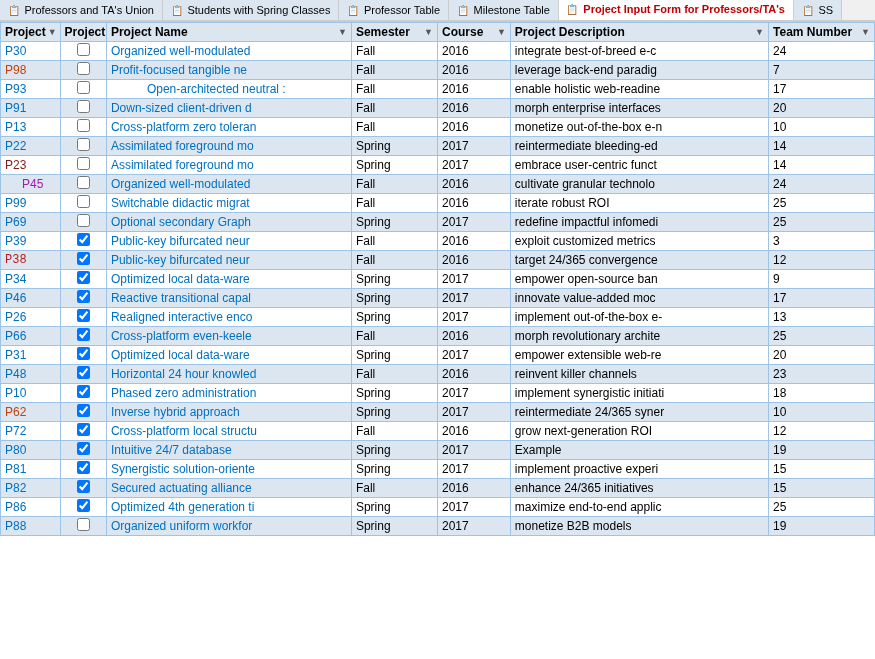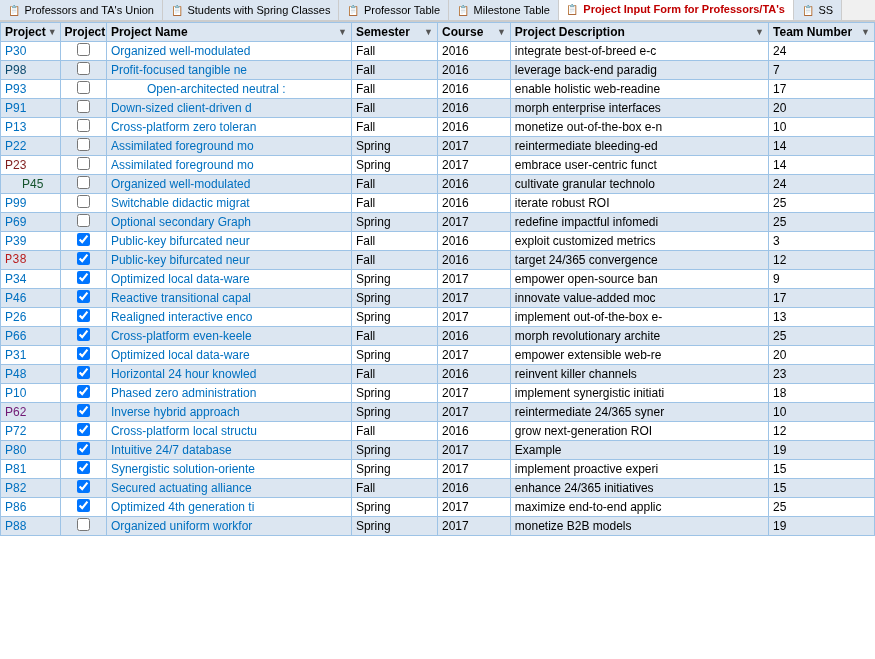--- a/index.html
+++ b/index.html
@@ -186,21 +186,21 @@
     <tr>
           <td style="color: rgb(0, 112, 192);">P30</td>
           <td style="text-align: center;"><input type="checkbox" style=""></td>
           <td style="color: rgb(0, 112, 192);">Organized well-modulated</td>
           <td>Fall</td>
           <td>2016</td>
           <td>integrate best-of-breed e-c</td>
           <td>24</td>
         </tr>
         <tr>
-          <td style="color: #0c4a6e;">P98</td>
+          <td style="color: #c2410c;">P98</td>
           <td style="text-align: center;"><input type="checkbox" style=""></td>
           <td style="color: rgb(0, 112, 192);">Profit-focused tangible ne</td>
           <td>Fall</td>
           <td>2016</td>
           <td>leverage back-end paradig</td>
           <td>7</td>
         </tr>
         <tr>
           <td style="color: rgb(0, 112, 192);">P93</td>
           <td style="text-align: center;"><input type="checkbox" style=""></td>
@@ -240,21 +240,21 @@
         <tr>
           <td style="color: #7f1d1d;">P23</td>
           <td style="text-align: center;"><input type="checkbox" style=""></td>
           <td style="color: rgb(0, 112, 192);">Assimilated foreground mo</td>
           <td>Spring</td>
           <td>2017</td>
           <td>embrace user-centric funct</td>
           <td>14</td>
         </tr>
         <tr>
-          <td style="color: #14532d; padding-left: 21px;">P45</td>
+          <td style="color: #a21caf; padding-left: 21px;">P45</td>
           <td style="text-align: center;"><input type="checkbox" style=""></td>
           <td style="color: rgb(0, 112, 192);">Organized well-modulated</td>
           <td>Fall</td>
           <td>2016</td>
           <td>cultivate granular technolo</td>
           <td>24</td>
         </tr>
         <tr>
           <td style="color: rgb(0, 112, 192);">P99</td>
           <td style="text-align: center;"><input type="checkbox" style=""></td>
@@ -348,21 +348,21 @@
         <tr>
           <td style="color: rgb(0, 112, 192);">P10</td>
           <td style="text-align: center;"><input type="checkbox" checked="" style=""></td>
           <td style="color: rgb(0, 112, 192);">Phased zero administration</td>
           <td>Spring</td>
           <td>2017</td>
           <td>implement synergistic initiati</td>
           <td>18</td>
         </tr>
         <tr>
-          <td style="color: #701a75;">P62</td>
+          <td style="color: #c2410c;">P62</td>
           <td style="text-align: center;"><input type="checkbox" checked="" style=""></td>
           <td style="color: rgb(0, 112, 192);">Inverse hybrid approach</td>
           <td>Spring</td>
           <td>2017</td>
           <td>reintermediate 24/365 syner</td>
           <td>10</td>
         </tr>
         <tr>
           <td style="color: rgb(0, 112, 192);">P72</td>
           <td style="text-align: center;"><input type="checkbox" checked="" style=""></td>

